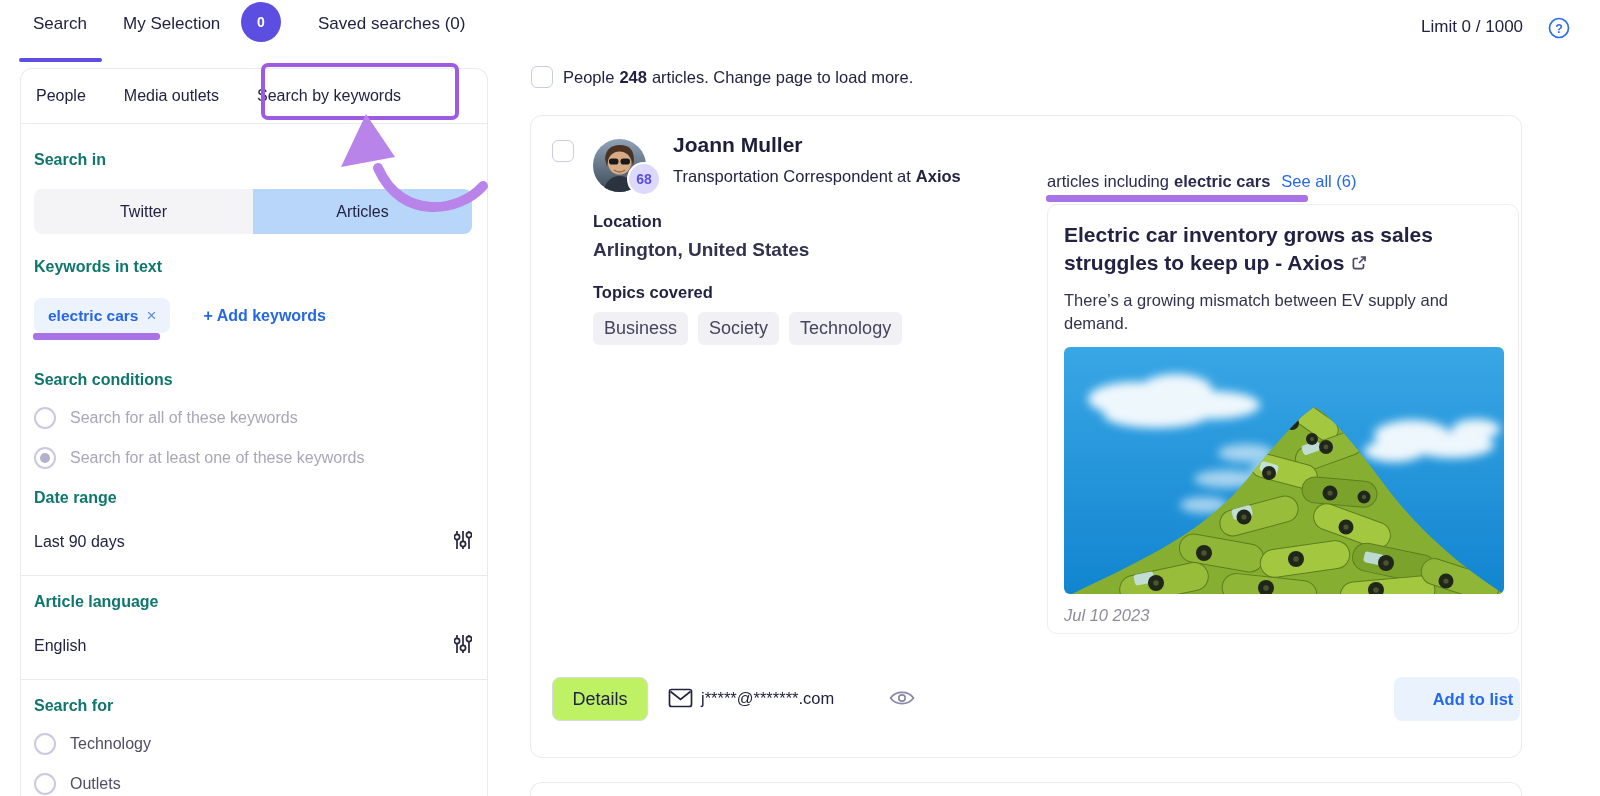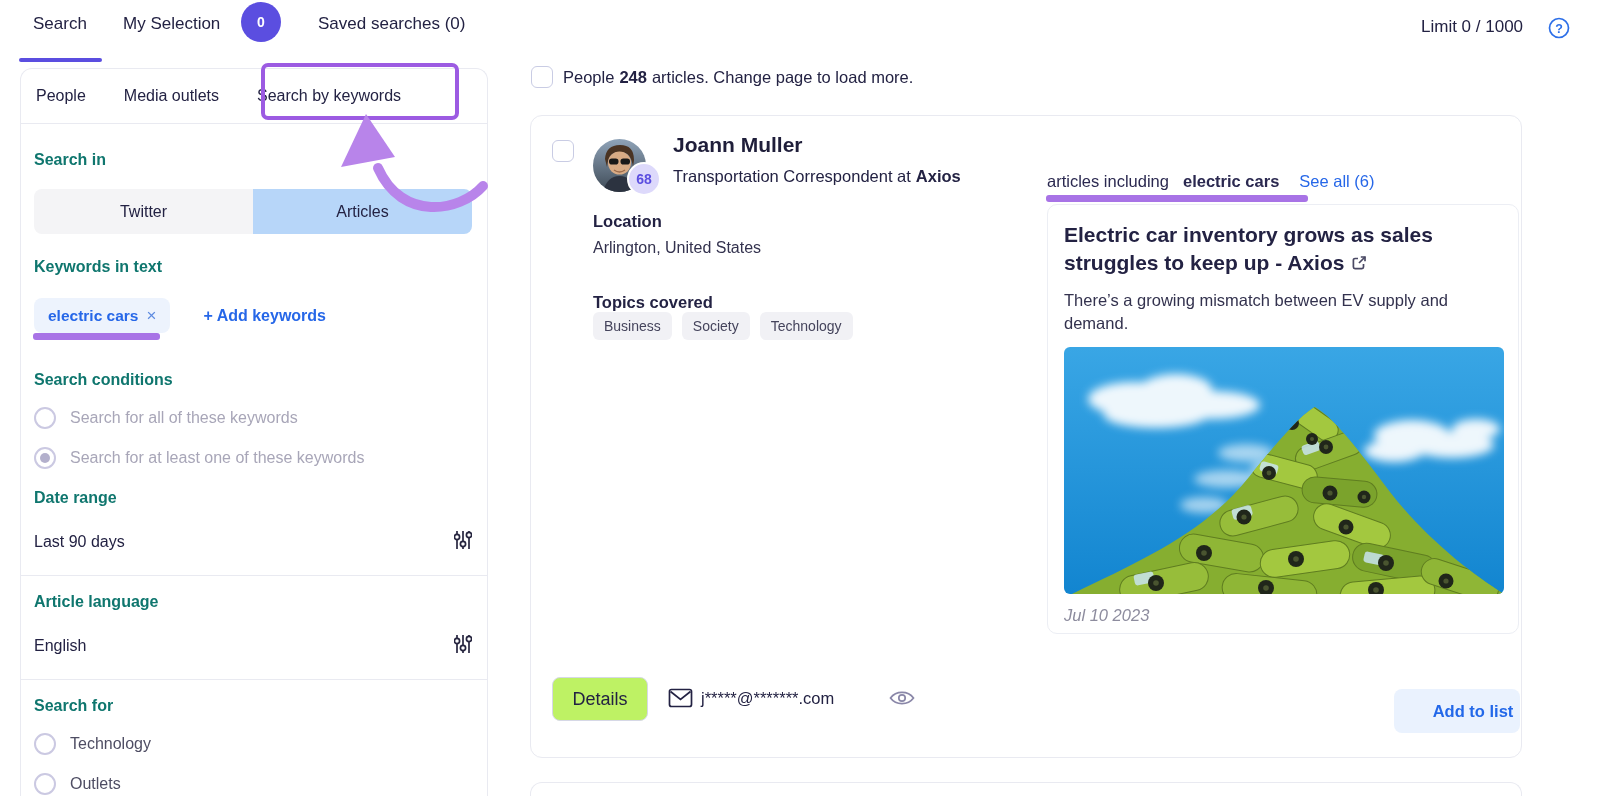--- a/index.html
+++ b/index.html
@@ -54,41 +54,41 @@
   .person-card { position:absolute; left:530px; top:115px; width:992px; height:643px;
     border:1px solid #e9eaf1; border-radius:12px; background:#fff; }
   .pc-checkbox { position:absolute; left:21px; top:24px; }
   .avatar { position:absolute; left:62px; top:23px; width:53px; height:53px; border-radius:50%; overflow:hidden; }
   .score-badge { position:absolute; left:96px; top:46px; width:34px; height:34px; border-radius:50%;
     background:#ddd9fb; border:2px solid #fff; color:#5b4ee0; font-size:14px; font-weight:bold;
     display:flex; align-items:center; justify-content:center; }
   .person-name { position:absolute; left:142px; top:17px; font-size:21px; font-weight:bold; color:#1f1e3a; }
   .person-role { position:absolute; left:142px; top:51px; font-size:16.5px; display:flex; gap:5px; color:#232243; }
   .loc-label { position:absolute; left:62px; top:96px; font-size:16.5px; font-weight:bold; }
-  .loc-value { position:absolute; left:62px; top:123px; font-size:16px; color:#33324e; }
-  .topics-label { position:absolute; left:62px; top:177px; font-size:16.5px; font-weight:bold; }
+  .loc-value { position:absolute; left:62px; top:123px; font-size:19px; color:#33324e;font-weight:bold; }
+  .topics-label { position:absolute; left:62px; top:167px; font-size:16.5px; font-weight:bold; }
   .topics-row { position:absolute; left:62px; top:196px; display:flex; gap:10px; }
-  .tag { background:#f1f1f5; color:#45445c; font-size:14px; padding:6px 11px; border-radius:6px; }
-  
-  .articles-heading { position:absolute; left:516px; top:56px; display:flex; align-items:center; gap:14px; font-size:16.5px; color:#2b2950; }
+  .tag { background:#f1f1f5; color:#45445c; font-size:18px; padding:6px 11px; border-radius:6px; }
+  
+  .articles-heading { position:absolute; left:516px; top:56px; display:flex; align-items:center; gap:5px; font-size:16.5px; color:#2b2950; }
   .see-all { color:#2667e8; margin-left:6px; cursor:pointer; }
   .article-card { position:absolute; left:516px; top:88px; width:472px; height:430px;
     border:1px solid #eceef4; border-radius:10px; padding:16px; background:#fff; }
   .article-title { font-size:21px; font-weight:bold; color:#232243; line-height:1.35; cursor:pointer; }
   .ext-icon { display:inline-block; margin-left:6px; vertical-align:-2px; }
   .article-desc { margin-top:9px; font-size:16.5px; color:#33324e; line-height:1.4; }
   .article-img { margin-top:12px; border-radius:6px; display:block; }
   .article-date { margin-top:12px; font-size:16.5px; color:#8d8c9e;font-style:italic; }
   
   .details-btn { position:absolute; left:21px; top:561px; width:96px; height:44px; background:#bef264;
     border:1px solid #d6d8e6; border-radius:8px; font-size:18px; color:#232243; font-family:inherit; cursor:pointer; }
   .mail-icon { position:absolute; left:137px; top:572px; }
   .email-text { position:absolute; left:170px; top:573px; font-size:16.5px; color:#232243; }
   .eye-icon { position:absolute; left:357px; top:571px; cursor:pointer; }
-  .add-list-btn { position:absolute; left:863px; top:573px; width:126px; height:44px; background:#eaf2fe;
+  .add-list-btn { position:absolute; left:863px; top:561px; width:126px; height:44px; background:#eaf2fe;
     border:none; border-radius:8px; color:#2368e9; font-size:16.5px; font-weight:bold; font-family:inherit; cursor:pointer;padding-left:32px; }
   .next-card { position:absolute; left:530px; top:782px; width:992px; height:14px;
     border:1px solid #e9eaf1; border-bottom:none; border-radius:12px 12px 0 0; background:#fff; }
   
   .annot-box { position:absolute; left:261px; top:63px; width:198px; height:57px;
     border:4px solid #9c5be2; border-radius:7px; pointer-events:none; }
   .annot-arrow { position:absolute; left:0; top:0; pointer-events:none; }
   .annot-underline-chip { position:absolute; left:33px; top:333px; width:127px; height:7px; background:#a873e6; border-radius:3px; pointer-events:none; }
   .annot-underline-heading { position:absolute; left:1046px; top:195px; width:262px; height:7px; background:#a873e6; border-radius:3px; pointer-events:none; }
 </style>

